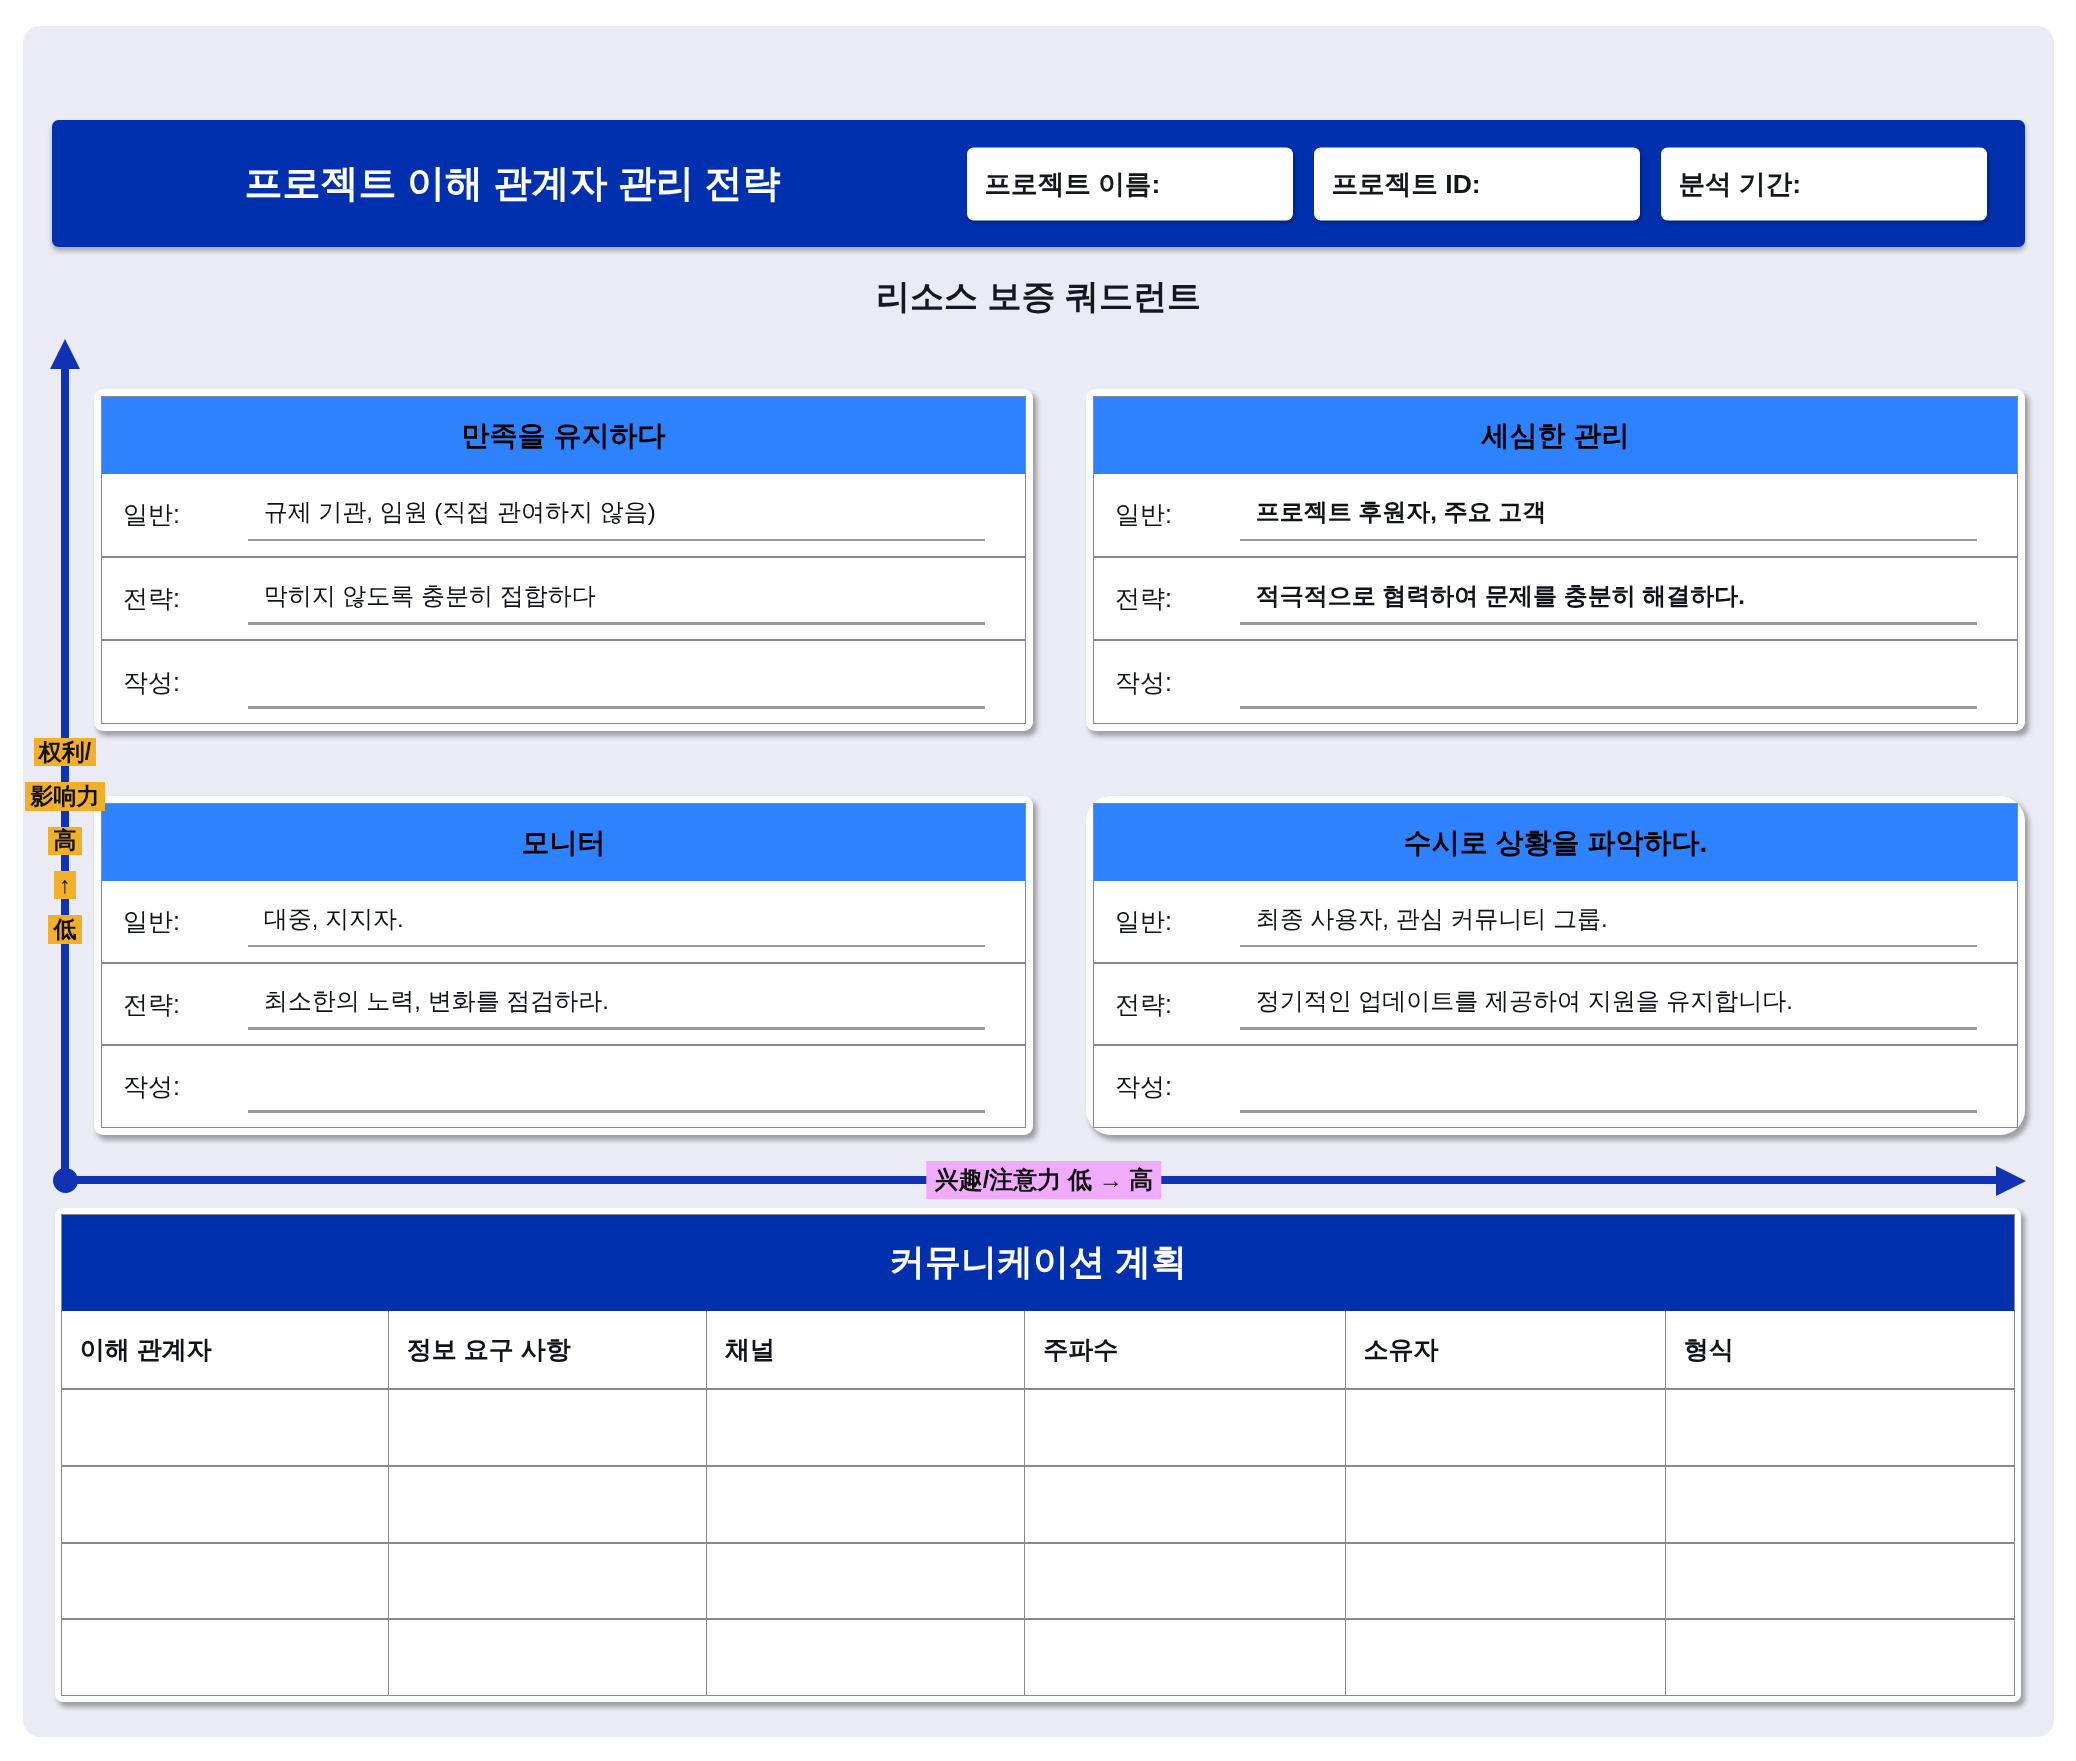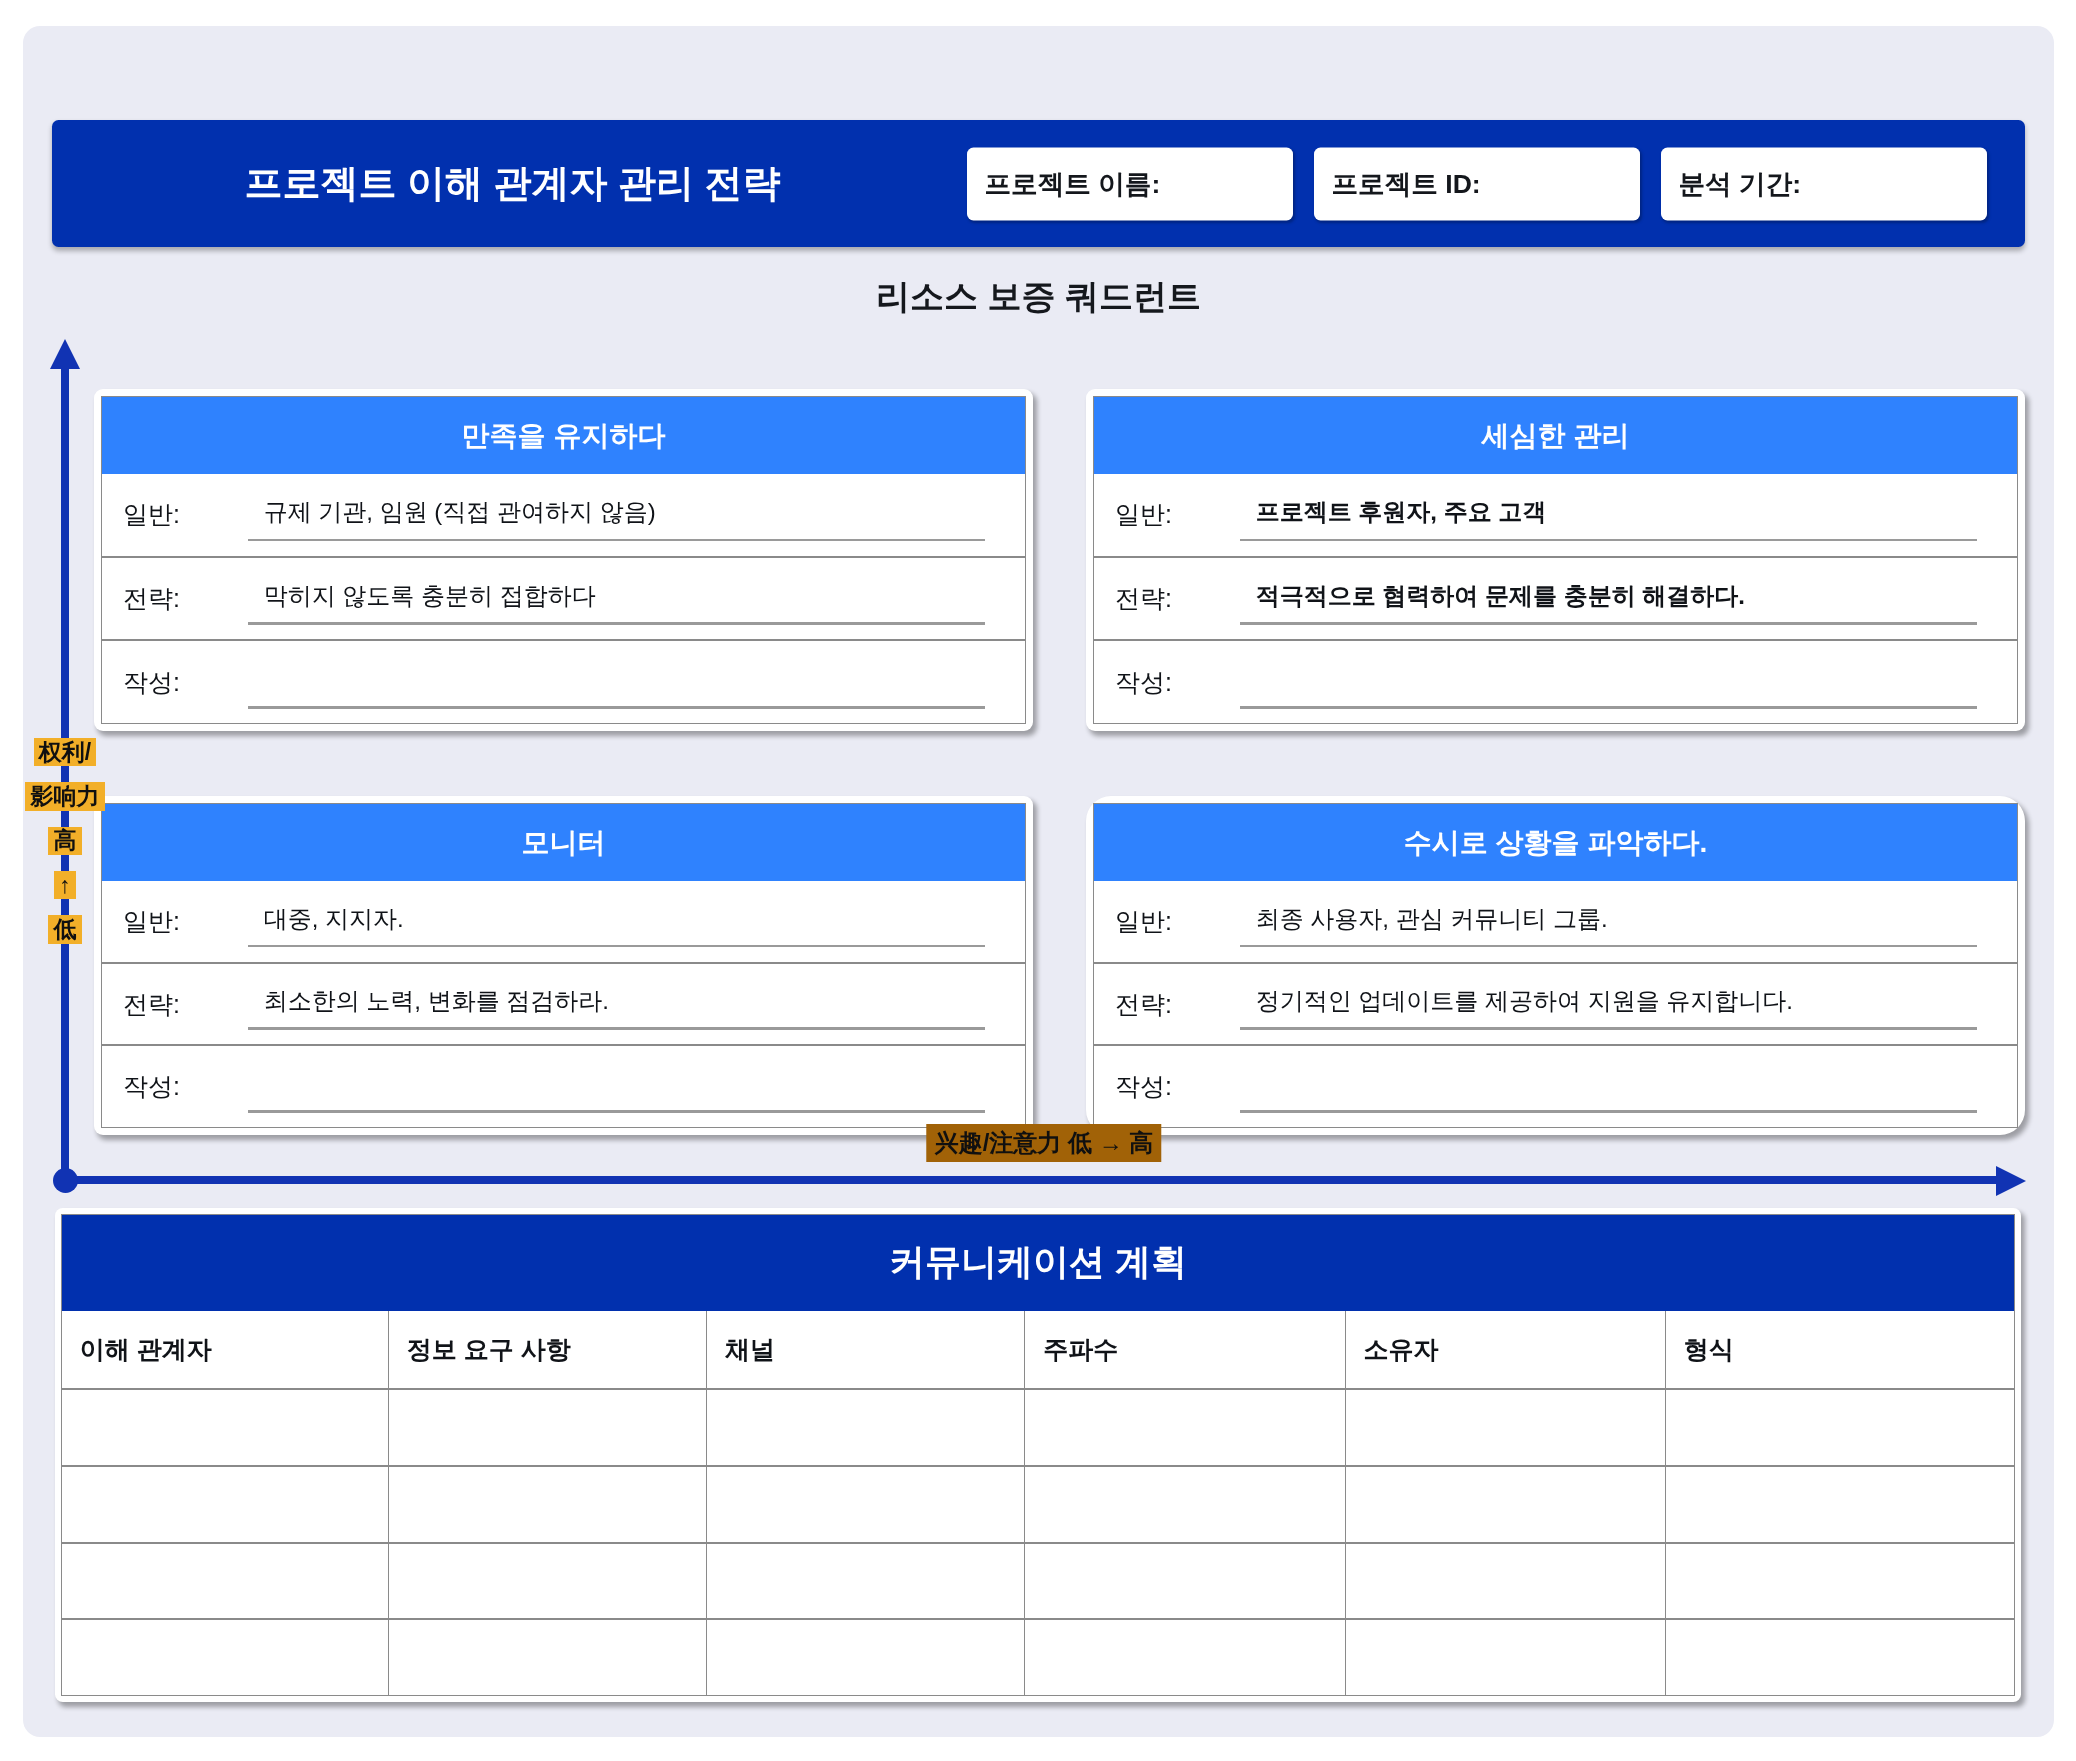--- a/index.html
+++ b/index.html
@@ -52,40 +52,40 @@
   .axis-origin { position:absolute; left:53px; top:1168px; width:25px; height:25px; border-radius:50%; background:#1133B3; }
   .y-label {
     position:absolute; left:0; top:722px; width:130px;
     display:flex; flex-direction:column; align-items:center; z-index:3;
   }
   .y-label span {
     background:#F2AF29; color:#101010; font-weight:700; font-size:23px;
     line-height:1.18; padding:0.6px 5.2px; white-space:nowrap;margin-top:16px;
   }
   .x-label {
-    position:absolute; left:1044px; top:1124px; transform:translateX(-50%);
-    background:#a16207; color:#101010; font-weight:700; font-size:24px;
+    position:absolute; left:1044px; top:1161px; transform:translateX(-50%);
+    background:#f0abfc; color:#101010; font-weight:700; font-size:24px;
     padding:3.2px 8.4px; white-space:nowrap; z-index:3;
   }
   
   .qcard {
     position:absolute; background:#ffffff; border-radius:9px; padding:7.1px;
     box-sizing:border-box; box-shadow:3.9px 4.5px 5.8px rgba(0,0,0,0.33);
   }
   .qcard.tl { left:94px; top:389px;  width:939px; height:342px; }
   .qcard.tr { left:1086px; top:389px; width:939px; height:342px; }
   .qcard.bl { left:94px; top:796px; width:939px; height:339px; }
   .qcard.br { left:1086px; top:796px; width:939px; height:339px;border-radius:25px; }
   .qinner {
     height:100%; border:1.9px solid #8a8a8a; box-sizing:border-box;
     display:flex; flex-direction:column; background:#ffffff;
   }
   .qheader {
     flex:0 0 77px; background:#2F82FE; display:flex; align-items:center;
-    justify-content:center; color:#ffffff; font-size:28px; font-weight:700; white-space:nowrap;
+    justify-content:center; color:#000000; font-size:28px; font-weight:700; white-space:nowrap;
   }
   .qrow { flex:1; border-top:2.6px solid #8a8a8a; display:flex; align-items:center; position:relative; }
   .qlabel { flex:0 0 125px; padding-left:21px; box-sizing:content-box; font-size:25px; font-weight:400; }
   .qfield {
     flex:1; align-self:stretch; display:flex; align-items:center;
     position:relative; margin-right:40px; padding-left:15.6px;
   }
   .qfield .qvalue { font-size:24px; color:#101318; padding-bottom:5.2px; white-space:nowrap; }
   .qfield .underline { position:absolute; left:0; right:0; bottom:14.3px; height:2.6px; background:#9a9a9a; }
   .q-bold .qvalue { font-weight:700; }

